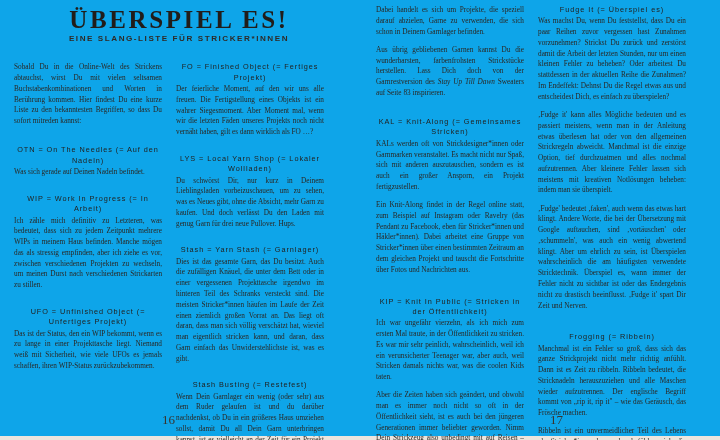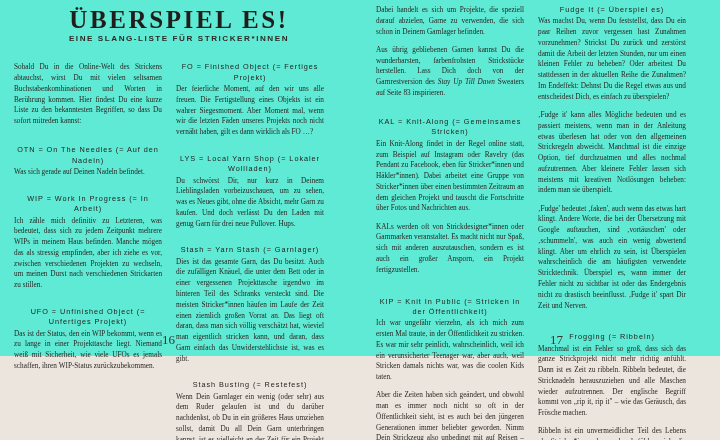--- a/index.html
+++ b/index.html
@@ -17,23 +17,23 @@
   }
   .spread {
     position: relative;
     width: 720px;
     height: 440px;
     display: flex;
   }
   .page {
     position: relative;
     width: 360px;
-    height: 356px;
+    height: 436px;
     box-sizing: border-box;
-    background: #5eead4;
+    background: #0ea5e9;
   }
   .page.left  { padding: 0 16px 0 14px; }
   .page.right { padding: 0 14px 0 16px; }
 
   
   .masthead {
     text-align: center;
     padding-top: 7px;
   }
   .book-title {
@@ -191,22 +191,22 @@
 
         <p class="body">Dabei handelt es sich um Projekte, die speziell darauf abzielen, Garne zu verwenden, die sich schon in Deinem Garnlager befinden.</p>
         <p class="body">
           <span>Aus übrig gebliebenen Garnen kannst Du die wunderbarsten, farbenfrohsten Strickstücke herstellen. Lass Dich doch von der Garnrestversion des <em>Stay Up Till Dawn</em> Sweaters auf Seite 83 inspirieren.</span>
         </p>
 
         <div class="spacer-lg"></div>
 
         <div class="entry">
           <div class="entry-term">KAL = Knit-Along (= Gemeinsames Stricken)</div>
+          <p class="body">KALs werden oft von Strickdesigner*innen oder Garnmarken veranstaltet. Es macht nicht nur Spaß, sich mit anderen auszutauschen, sondern es ist auch ein großer Ansporn, ein Projekt fertigzustellen.</p>
           <p class="body">Ein Knit-Along findet in der Regel online statt, zum Beispiel auf Instagram oder Ravelry (das Pendant zu Facebook, eben für Stricker*innen und Häkler*innen). Dabei arbeitet eine Gruppe von Stricker*innen über einen bestimmten Zeitraum an dem gleichen Projekt und tauscht die Fortschritte über Fotos und Nachrichten aus.</p>
-          <p class="body">KALs werden oft von Strickdesigner*innen oder Garnmarken veranstaltet. Es macht nicht nur Spaß, sich mit anderen auszutauschen, sondern es ist auch ein großer Ansporn, ein Projekt fertigzustellen.</p>
         </div>
 
         <div class="spacer-lg"></div>
 
         <div class="entry">
           <div class="entry-term">KIP = Knit In Public (= Stricken in der Öffentlichkeit)</div>
           <p class="body">Ich war ungefähr vierzehn, als ich mich zum ersten Mal traute, in der Öffentlichkeit zu stricken. Es war mir sehr peinlich, wahrscheinlich, weil ich ein verunsicherter Teenager war, aber auch, weil Stricken damals nichts war, was die coolen Kids taten.</p>
           <p class="body">Aber die Zeiten haben sich geändert, und obwohl man es immer noch nicht so oft in der Öffentlichkeit sieht, ist es auch bei den jüngeren Generationen immer beliebter geworden. Nimm Dein Strickzeug also unbedingt mit auf Reisen – vielleicht inspirierst Du ja sogar jemanden, damit anzufangen!</p>
         </div>
 

